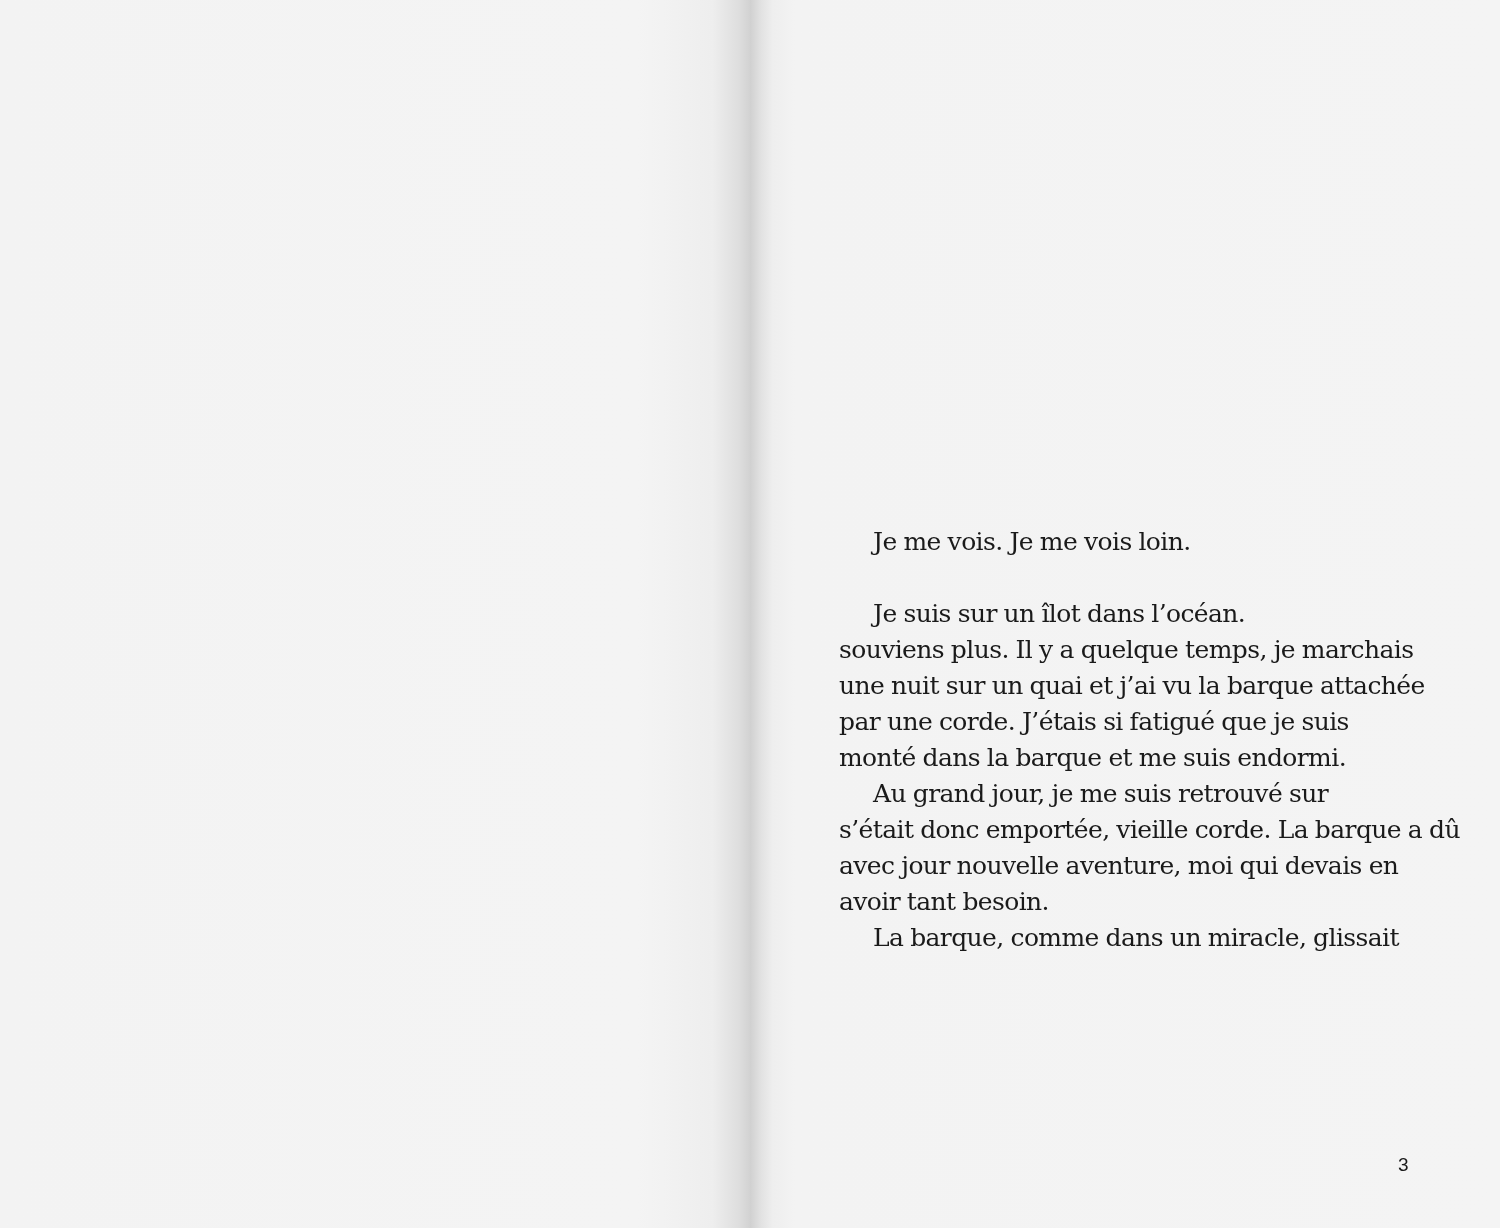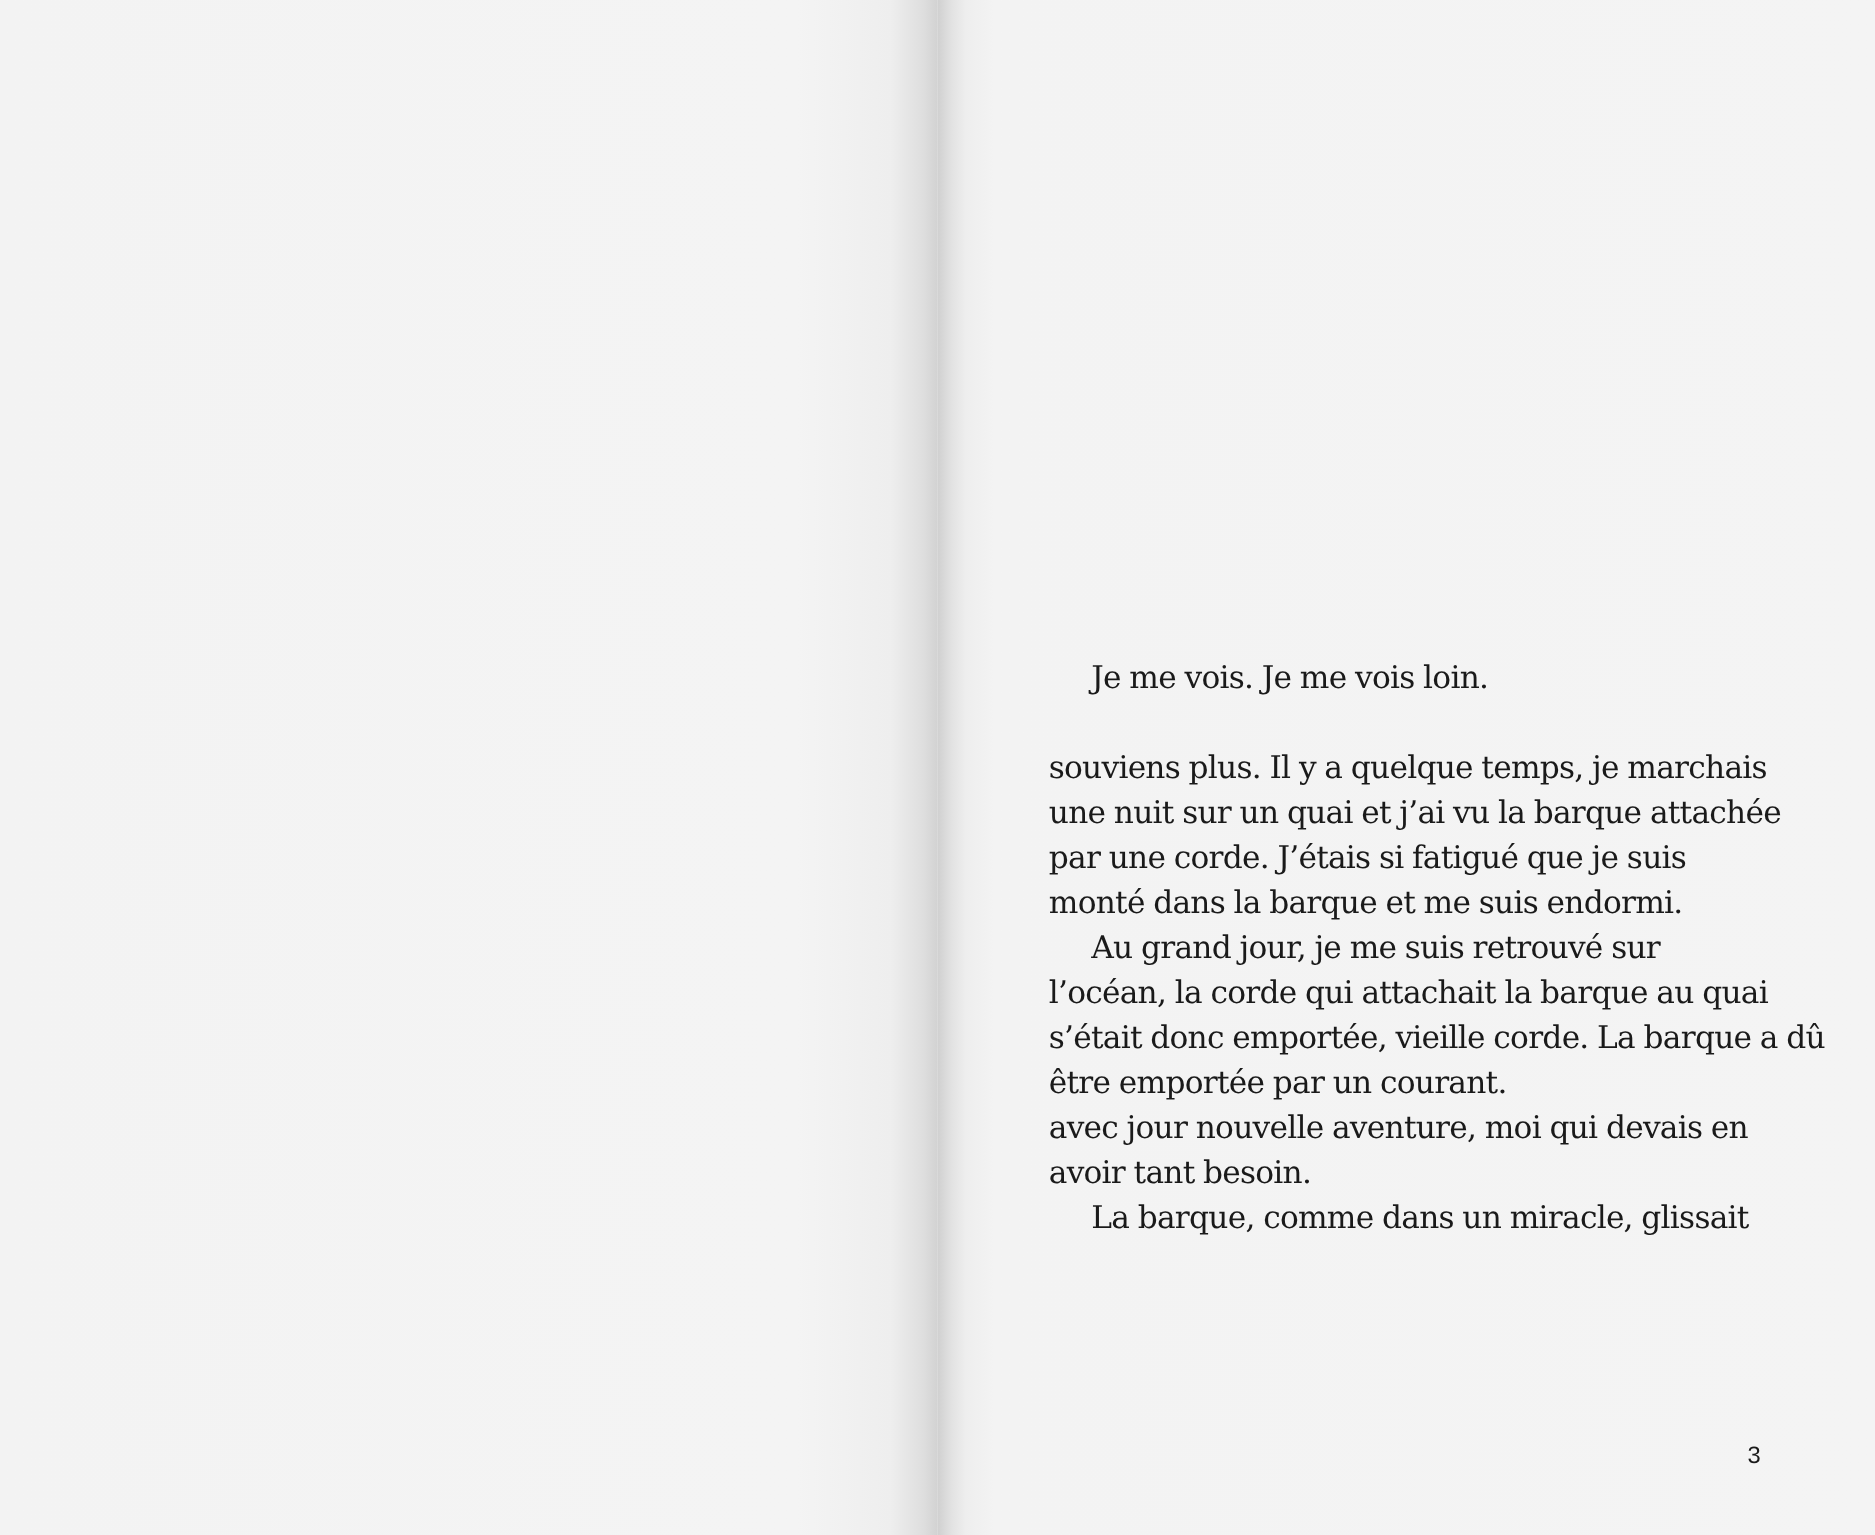--- a/index.html
+++ b/index.html
@@ -62,27 +62,26 @@
 </head>
 <body>
 
 <div class="spread">
   <div class="page page-left"></div>
 
   <div class="page page-right">
     <div class="text-block">
       <span class="line indent">Je me vois. Je me vois loin.</span>
       <span class="line gap"></span>
+      <span class="line indent">Je suis sur un îlot dans l’océan.</span>
       <span class="line">souviens plus. Il y a quelque temps, je marchais</span>
       <span class="line">une nuit sur un quai et j’ai vu la barque attachée</span>
       <span class="line">par une corde. J’étais si fatigué que je suis</span>
       <span class="line">monté dans la barque et me suis endormi.</span>
       <span class="line indent">Au grand jour, je me suis retrouvé sur</span>
-      <span class="line">l’océan, la corde qui attachait la barque au quai</span>
       <span class="line">s’était donc emportée, vieille corde. La barque a dû</span>
-      <span class="line">être emportée par un courant.</span>
       <span class="line">avec jour nouvelle aventure, moi qui devais en</span>
       <span class="line">avoir tant besoin.</span>
       <span class="line indent">La barque, comme dans un miracle, glissait</span>
     </div>
     <div class="page-number">3</div>
   </div>
 </div>
 
 </body></html>

